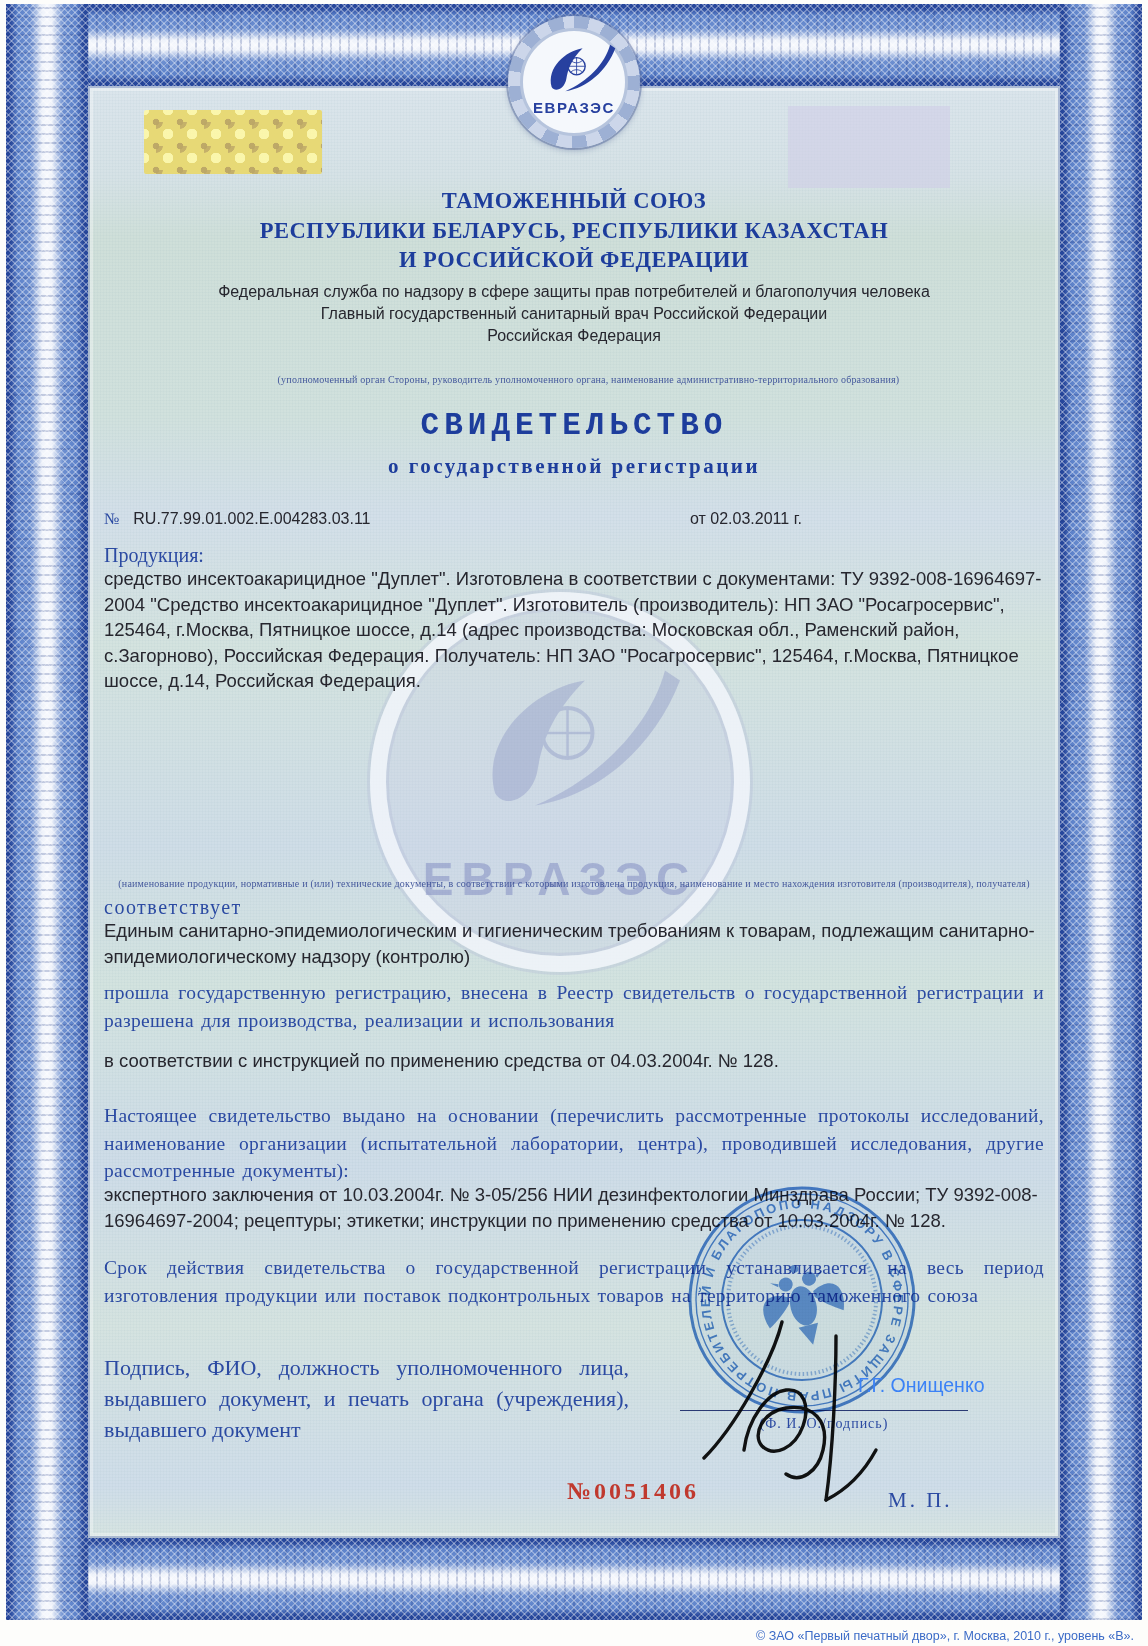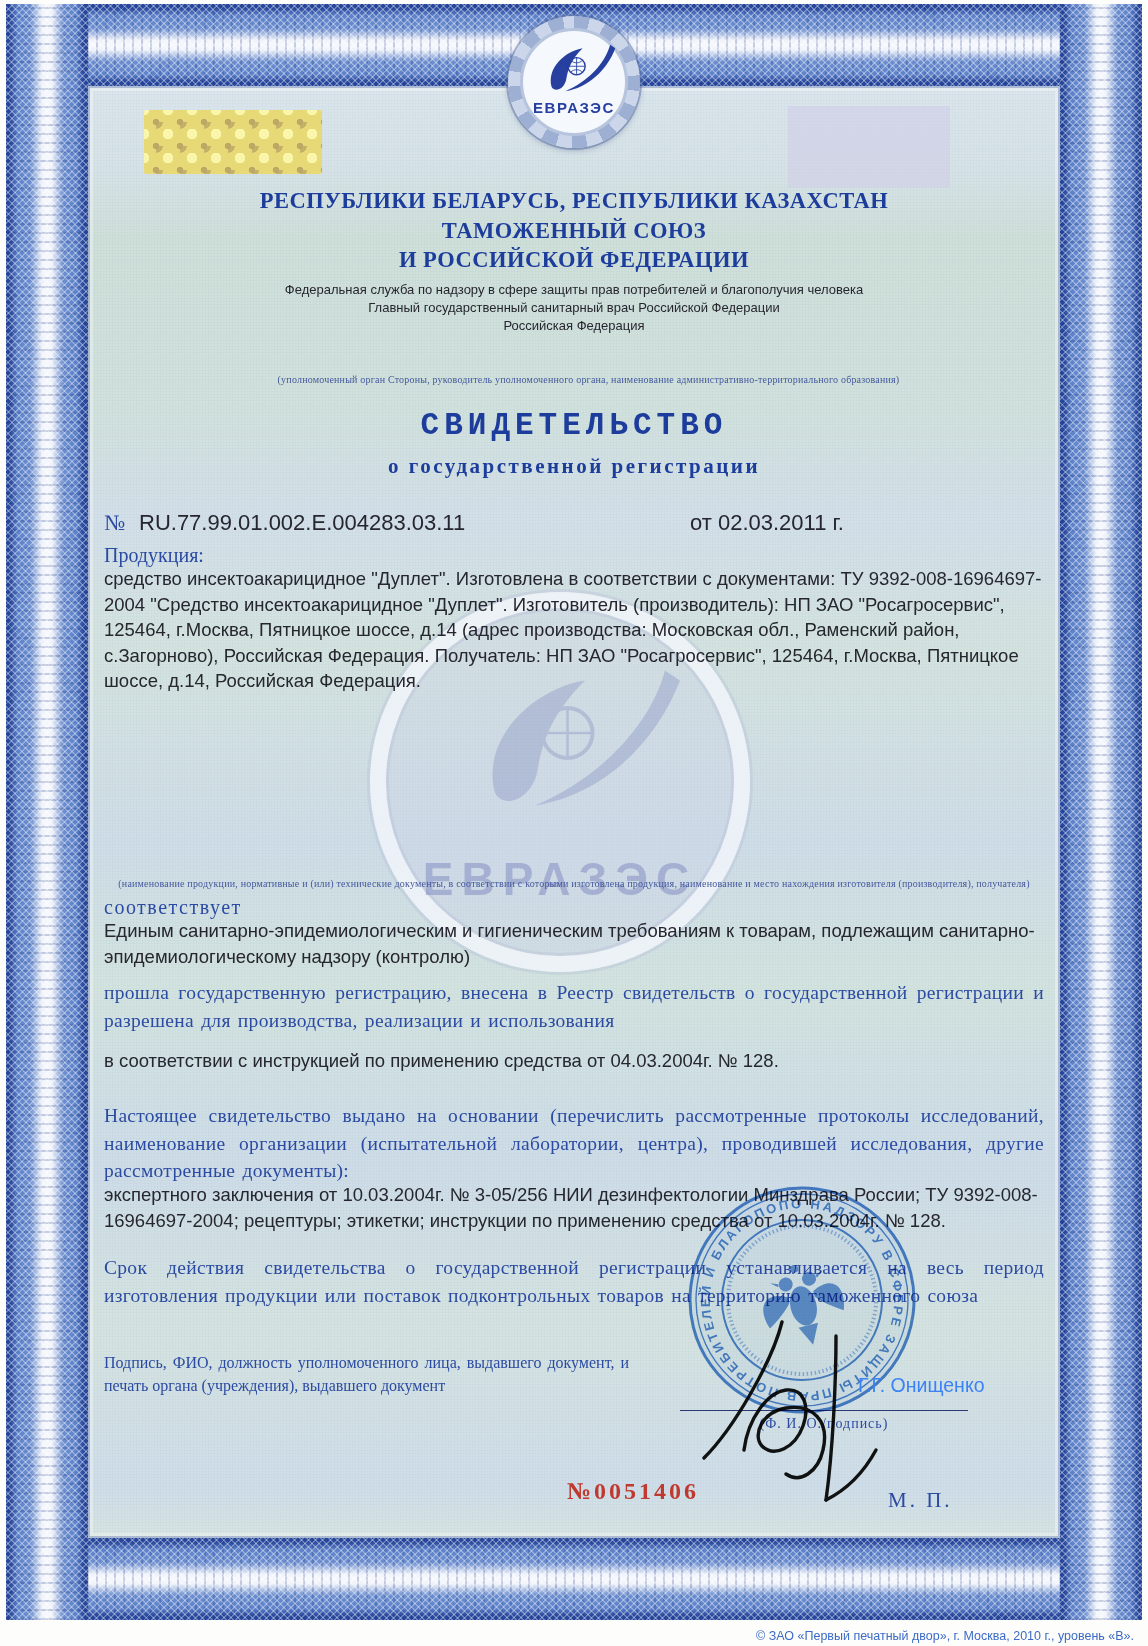--- a/index.html
+++ b/index.html
@@ -47,29 +47,29 @@
     background-image:
       radial-gradient(circle at 50% 50%, rgba(186,162,92,.95) 0 19%, transparent 21%),
       radial-gradient(circle at 50% 50%, rgba(255,250,170,.95) 0 30%, transparent 32%),
       radial-gradient(circle at 0% 0%, rgba(186,162,92,.8) 0 19%, transparent 21%);
     background-size:24px 24px,24px 24px,24px 24px;
     background-position:0 0,12px 12px,12px 12px;}
   .lavender-patch{position:absolute;left:700px;top:20px;width:162px;height:82px;background:rgba(208,204,232,.55);}
   
   .hdr{position:absolute;left:0;width:972px;text-align:center;}
   .hdr-serif{font-family:"Liberation Serif",serif;font-weight:bold;color:#1d3d9c;font-size:22.5px;line-height:1.32;letter-spacing:.5px;}
-  .hdr-sans{font-size:13px;line-height:1.38;color:#26262e;}
+  .hdr-sans{font-size:16px;line-height:1.38;color:#26262e;}
   .tiny-caption{font-family:"Liberation Serif",serif;font-size:10px;color:#44589c;text-align:center;letter-spacing:.2px;}
   .title-main{font-family:Liberation Mono, monospace;font-weight:bold;color:#1d3d9c;font-size:31px;letter-spacing:5px;text-align:center;}
   .title-sub{font-family:"Liberation Serif",serif;font-weight:bold;color:#1d3d9c;font-size:21px;letter-spacing:2.5px;text-align:center;}
   
   .sans-par{font-size:18.5px;line-height:1.38;color:#26262e;}
   .serif-blue{font-family:"Liberation Serif",serif;color:#2b4aa2;}
   .serif-par{font-family:"Liberation Serif",serif;color:#2b4aa2;font-size:19.5px;line-height:1.42;text-align:justify;letter-spacing:.3px;word-spacing:2px;}
-  .numrow{font-size:22px;color:#26262e;}
+  .numrow{font-size:16px;color:#26262e;}
   .numrow .no{font-family:"Liberation Serif",serif;color:#2b4aa2;margin-right:14px;}
   .numrow .date{position:absolute;left:586px;top:0;}
   
   .watermark{position:absolute;left:282px;top:506px;width:380px;height:380px;border-radius:50%;z-index:0;
     border:16px solid rgba(247,249,253,.72);
     background:rgba(203,208,234,.28);
     box-shadow:0 0 0 3px rgba(180,188,216,.35), inset 0 0 0 3px rgba(180,188,216,.35);
     display:flex;flex-direction:column;align-items:center;justify-content:center;}
   .watermark .wm-label{font-weight:bold;font-size:46px;letter-spacing:8px;color:rgba(116,126,186,.45);margin-top:34px;}
   
@@ -116,22 +116,22 @@
       <svg width="250" height="160" viewBox="0 0 100 64" style="opacity:.30">
         <path d="M24,54 C18,32 40,12 60,9 C47,22 43,33 41,45 C39,56 28,61 24,54 Z" fill="#747eba"></path>
         <path d="M92,5 C86,27 66,48 40,59 C66,55 88,35 98,9 Z" fill="#747eba"></path>
         <circle cx="53" cy="30" r="10" fill="none" stroke="#747eba" stroke-width="1.6"></circle>
         <path d="M43,30 H63 M53,20 V40" stroke="#747eba" stroke-width="1" fill="none"></path>
       </svg>
       <div class="wm-label">ЕВРАЗЭС</div>
     </div>
 
     <div class="hdr z2" style="top:100px;">
+      <div class="hdr-serif">ТАМОЖЕННЫЙ СОЮЗ</div>
       <div class="hdr-serif">РЕСПУБЛИКИ БЕЛАРУСЬ, РЕСПУБЛИКИ КАЗАХСТАН</div>
-      <div class="hdr-serif">ТАМОЖЕННЫЙ СОЮЗ</div>
       <div class="hdr-serif">И РОССИЙСКОЙ ФЕДЕРАЦИИ</div>
       <div class="hdr-sans" style="margin-top:6px;">Федеральная служба по надзору в сфере защиты прав потребителей и благополучия человека</div>
       <div class="hdr-sans">Главный государственный санитарный врач Российской Федерации</div>
       <div class="hdr-sans">Российская Федерация</div>
     </div>
 
     <div class="hdr tiny-caption z2" style="top:288px;padding-left:29px;">(уполномоченный орган Стороны, руководитель уполномоченного органа, наименование административно-территориального образования)</div>
 
     <div class="hdr title-main z2" style="top:322px;">СВИДЕТЕЛЬСТВО</div>
     <div class="hdr title-sub z2" style="top:368px;">о государственной регистрации</div>
@@ -173,21 +173,21 @@
         <circle cx="110" cy="103" r="7"></circle>
           <circle cx="134" cy="103" r="7"></circle>
         <path d="M103,101 l-8,-3 7,6 z M141,101 l8,-3 -7,6 z"></path>
         <path d="M109,116 C86,104 76,120 84,142 C94,136 104,128 109,122 Z"></path>
         <path d="M135,116 C158,104 168,120 160,142 C150,136 140,128 135,122 Z"></path>
         <path d="M112,148 L122,168 L132,148 Z"></path>
         <circle cx="122" cy="90" r="4"></circle>
       </g>
     </svg>
 
-    <div class="block serif-blue z2" style="top:1266px;width:525px;font-size:16px;line-height:1.42;text-align:justify;">Подпись, ФИО, должность уполномоченного лица, выдавшего документ, и печать органа (учреждения), выдавшего документ</div>
+    <div class="block serif-blue z2" style="top:1266px;width:525px;font-size:22px;line-height:1.42;text-align:justify;">Подпись, ФИО, должность уполномоченного лица, выдавшего документ, и печать органа (учреждения), выдавшего документ</div>
 
     <svg class="signature" viewBox="0 0 300 215">
       <g fill="none" stroke="#141414" stroke-width="3.4" stroke-linecap="round">
         <path d="M18,158 C48,128 86,62 96,22"></path>
         <path d="M58,150 C62,118 82,92 100,90 C118,88 124,106 117,126 C109,148 88,158 76,146 C66,135 76,112 100,108 C126,104 144,120 137,150 C132,172 114,184 100,174"></path>
         <path d="M150,36 C150,80 147,150 140,200"></path>
         <path d="M140,200 C160,190 178,172 190,150"></path>
       </g>
     </svg>
     <div class="sig-line"></div>

